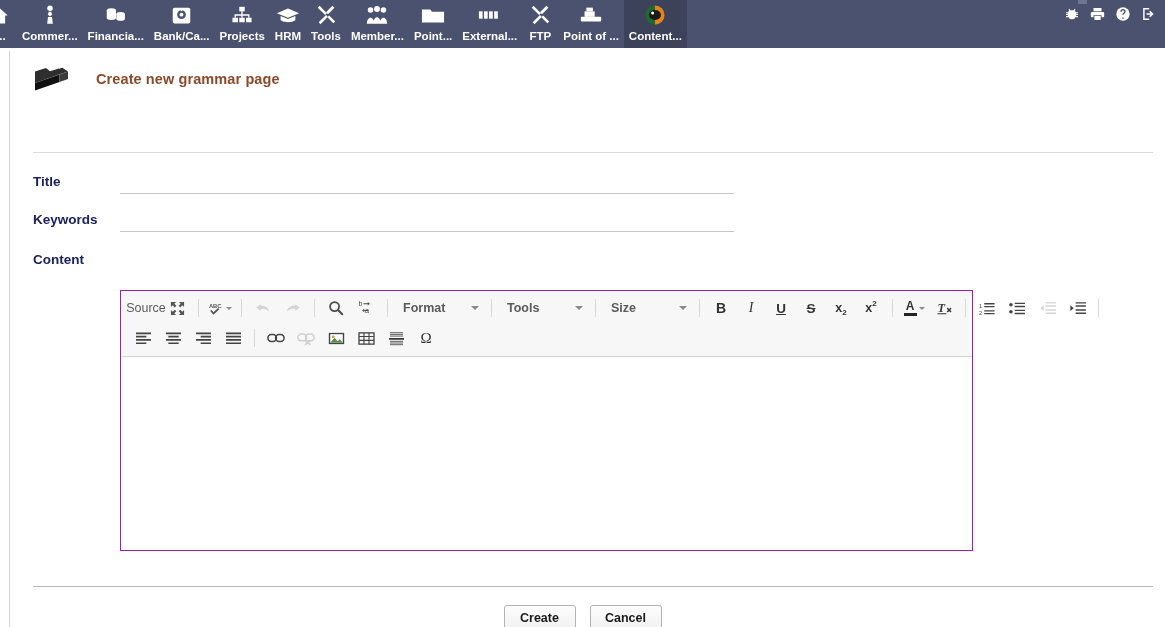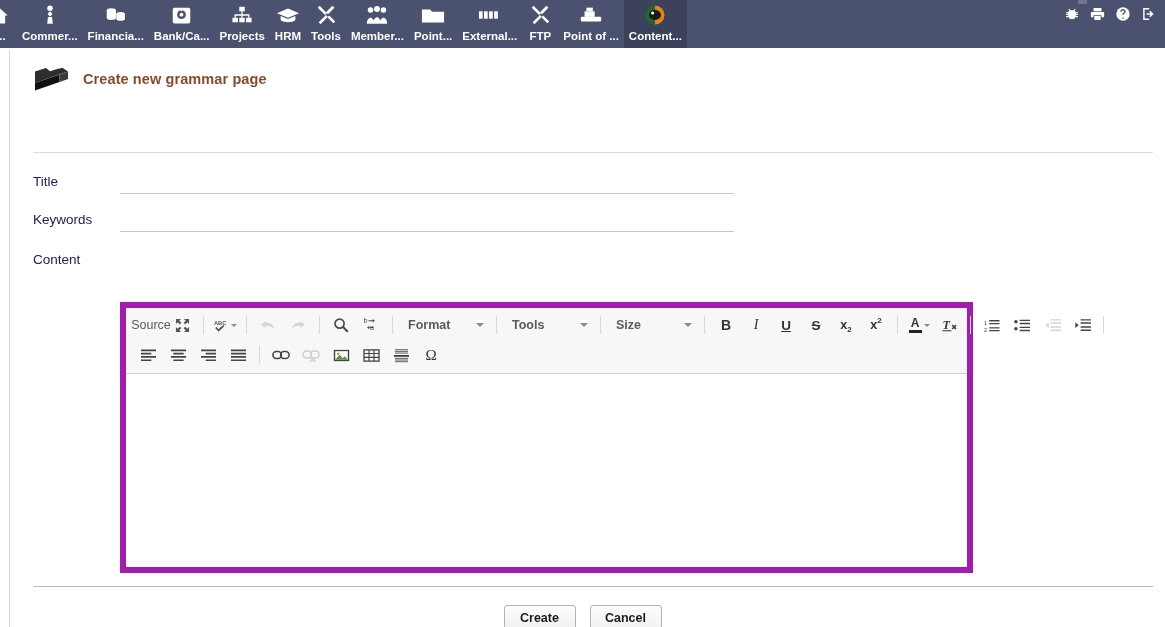--- a/index.html
+++ b/index.html
@@ -79,36 +79,37 @@
     position: absolute;
     left: 33px; top: 16px;
     display: flex; align-items: center;
   }
   #title-icon { width: 38px; height: 30px; margin-right: 12px; }
   #page-title {
     color: #8a4a2a;
     font-size: 14.5px;
     font-weight: bold;
     letter-spacing: .1px;
+    margin-left: 13px;
   }
   #title-rule {
     position: absolute;
     left: 33px; top: 104px;
     width: 1120px; height: 1px;
     background: #dcdcdc;
   }
 
   
   #form { position: absolute; left: 0; top: 118px; width: 1165px; }
   .frow { position: relative; height: 38px; }
   .flabel {
     position: absolute;
     left: 33px; top: 8px;
     font-size: 13.5px;
-    font-weight: normal;
+    font-weight: bold;
     color: #1b2260;
     white-space: nowrap;
   }
   .finput {
     position: absolute;
     left: 120px; top: 0px;
     width: 614px; height: 28px;
     border: 0;
     border-bottom: 1px solid #c6c6c6;
     outline: none;
@@ -119,24 +120,23 @@
     padding: 0 2px;
     box-sizing: border-box;
   }
   #row-content .flabel { top: 10px; }
 
   
   #editor {
     position: absolute;
     left: 120px; top: 242px;
     width: 853px;
-    border: 6px solid #a21caf;
+    border: 1px solid #a21caf;
     background: #ffffff;
     box-sizing: border-box;
-    margin-top: 12px;
   }
   #ck-toolbar {
     background: #f7f7f7;
     border-bottom: 1px solid #d1d1d1;
     padding: 2px 0 3px 0;
   }
   .ck-row {
     display: flex; align-items: center;
     height: 30px;
     padding-left: 7px;

